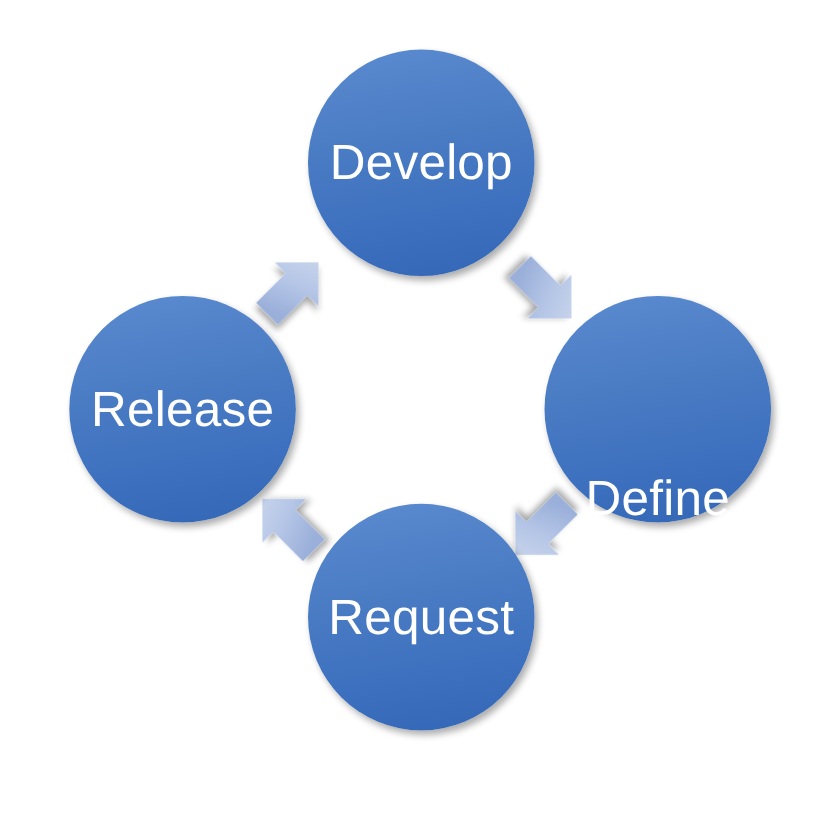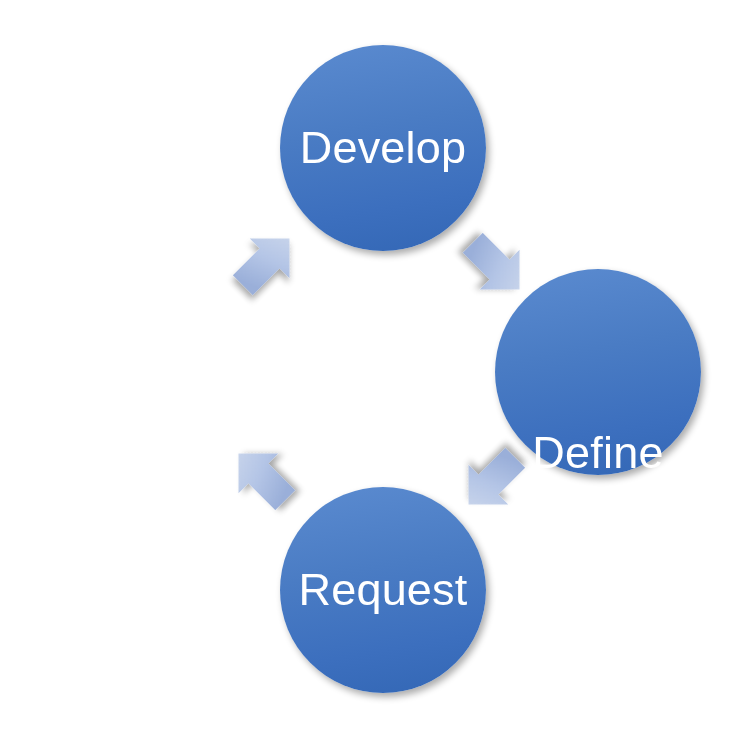--- a/index.html
+++ b/index.html
@@ -44,21 +44,21 @@
     line-height: 1;
     letter-spacing: 0.2px;
     white-space: nowrap;
     text-align: center;
     margin-top: -2px;
   }
 
   
   #node-develop { left: 280px; top:  45px; }
   #node-define  { left: 495px; top: 269px; align-items: flex-end; }
-  #node-request { left: 280px; top: 487px; }
+  #node-request { left: 280px; top: 458px; }
   #node-release { left:  63px; top: 269px; }
 
   
   .arrow-wrap {
     position: absolute;
     width: 84px;
     height: 84px;
   }
   .arrow-wrap svg { display: block; width: 84px; height: 84px; overflow: visible; }
 
@@ -149,14 +149,17 @@
   </div>
 
   <div class="node-circle" id="node-define">
     <span class="node-label">Define</span>
   </div>
 
   <div class="node-circle" id="node-request">
     <span class="node-label">Request</span>
   </div>
 
+  <div class="node-circle" id="node-release">
+    <span class="node-label">Release</span>
+  </div>
 
 </div>
 
 </body></html>

